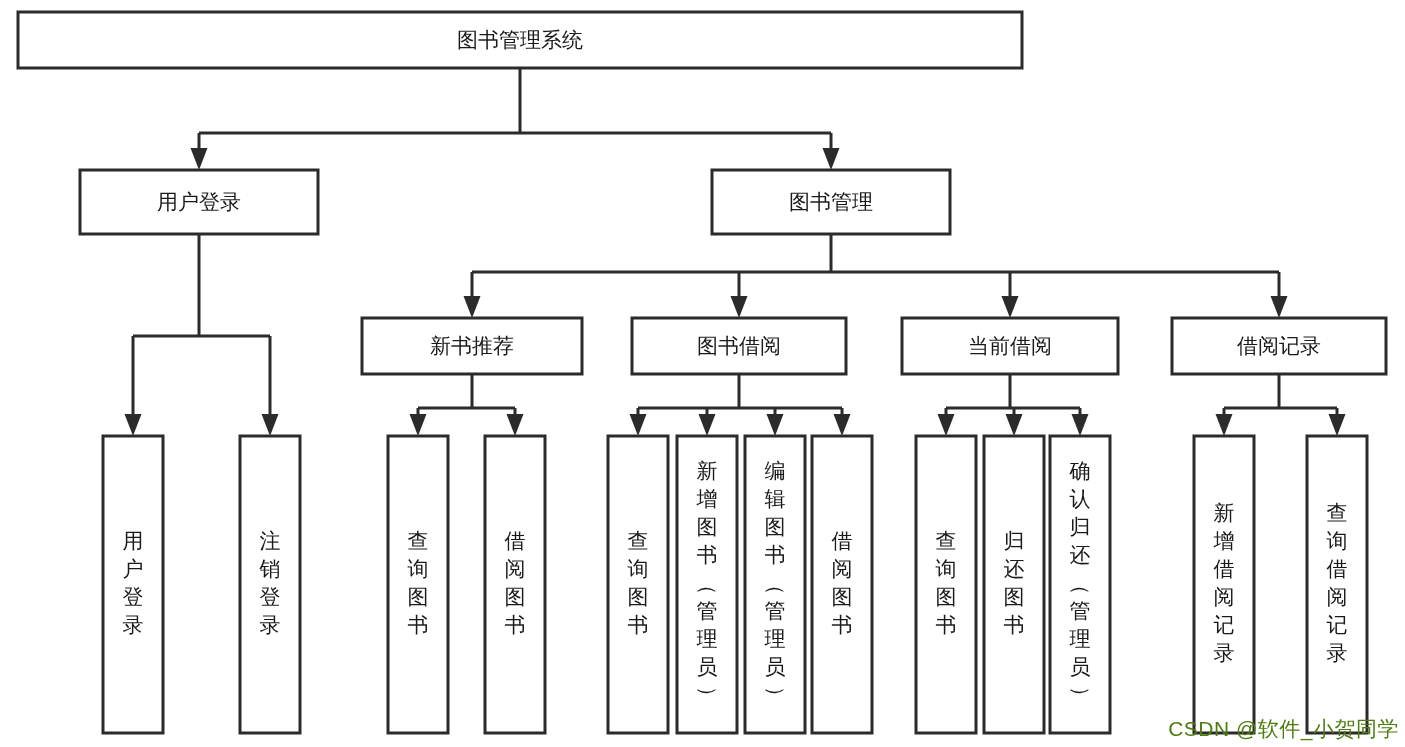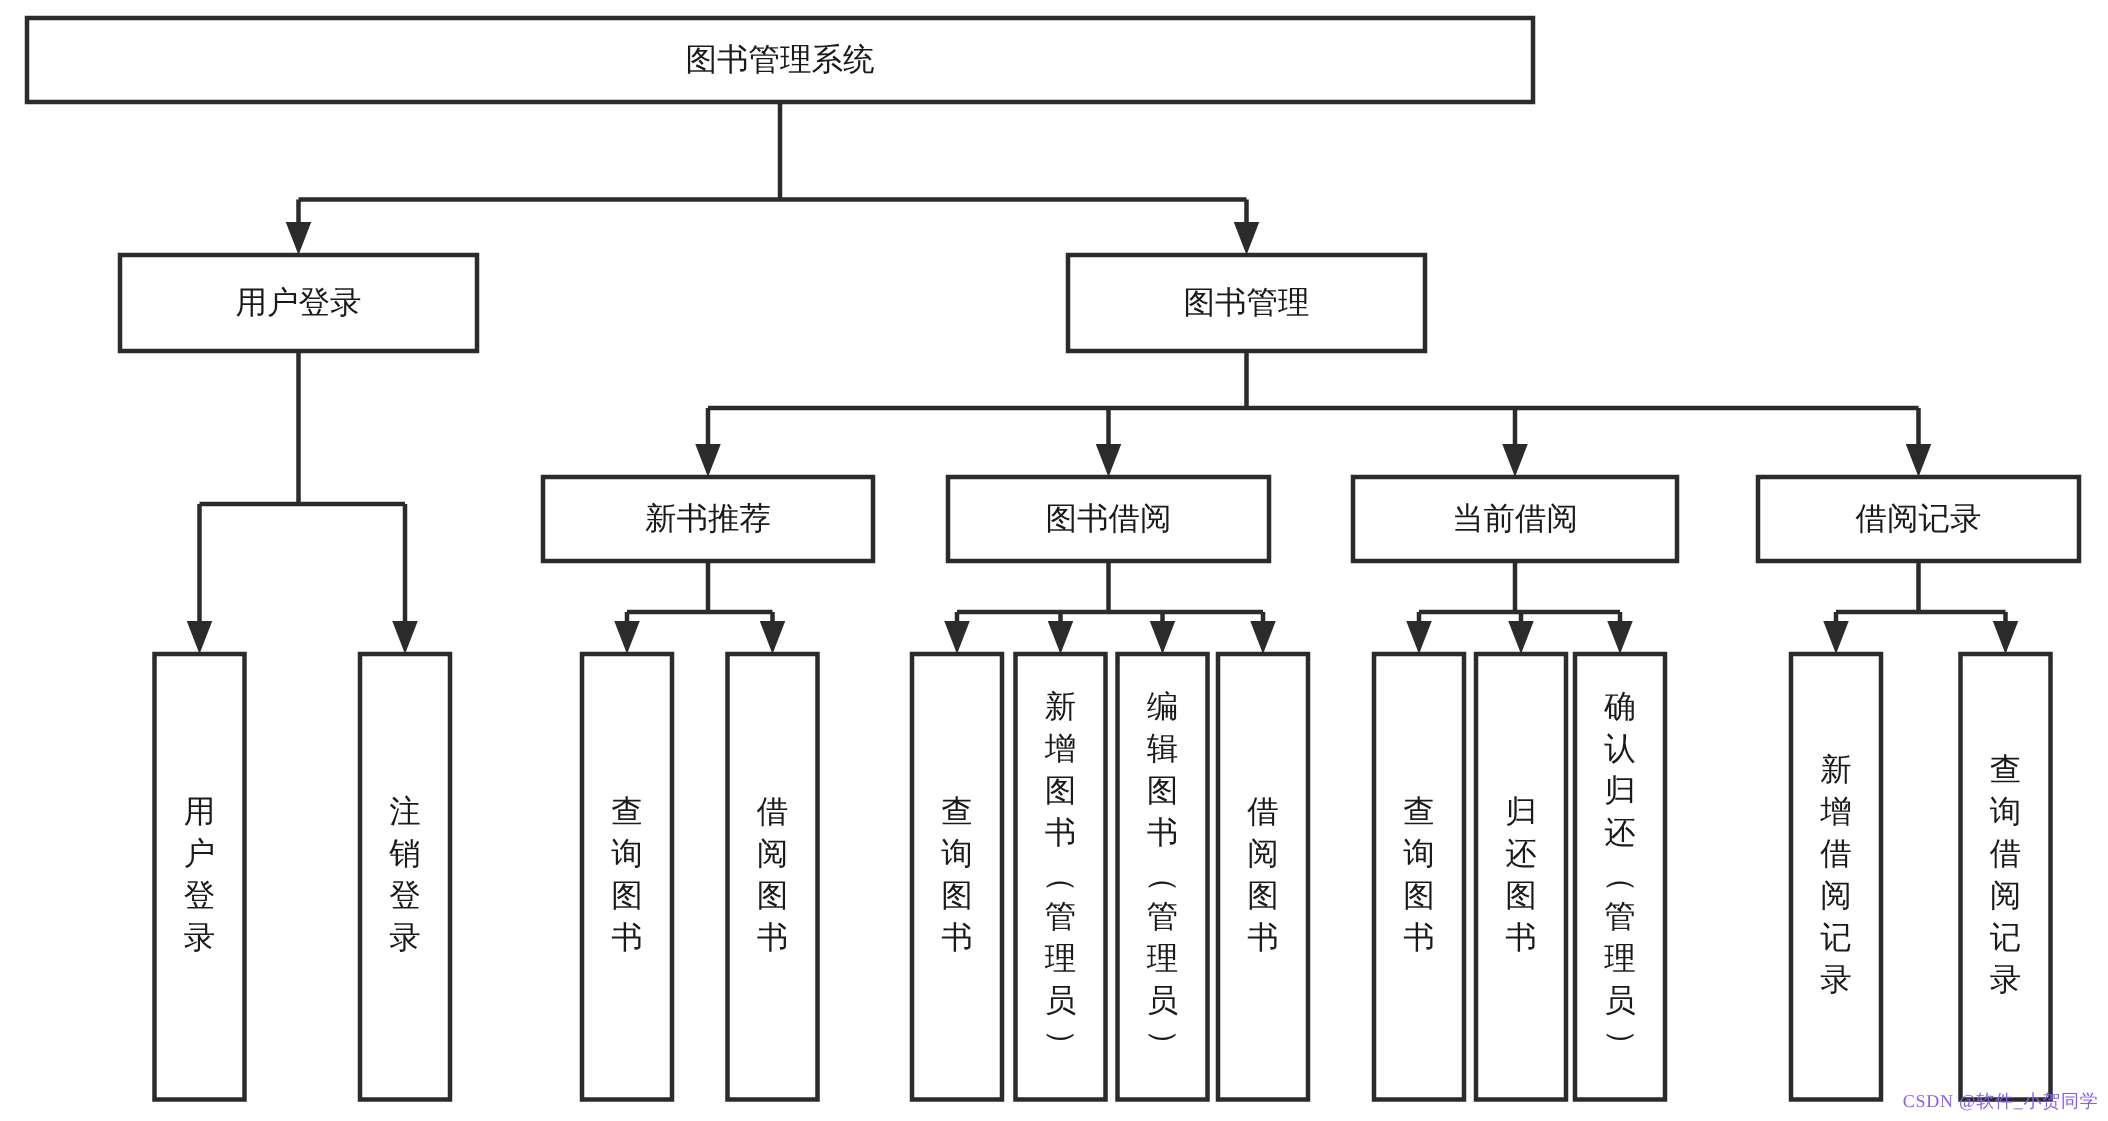--- a/index.html
+++ b/index.html
@@ -5,22 +5,22 @@
   html,body{margin:0;padding:0;background:#ffffff;}
   body{font-family:"Liberation Sans","DejaVu Sans",sans-serif;}
   #stage{position:relative;width:1405px;height:747px;background:#ffffff;overflow:hidden;}
   #diagram{position:absolute;left:0;top:0;width:1405px;height:747px;}
   .node-rect{fill:#ffffff;stroke:#2b2b2b;stroke-width:3;}
   .conn{stroke:#2b2b2b;stroke-width:3;fill:none;stroke-linecap:butt;}
   .arrow-head{fill:#2b2b2b;}
   .node-label{fill:#1a1a1a;font-family:"Liberation Sans","DejaVu Sans",sans-serif;}
   .h-label{font-size:21px;text-anchor:middle;dominant-baseline:middle;}
   .v-char{font-size:21px;text-anchor:middle;dominant-baseline:middle;}
-  .watermark{position:absolute;right:6px;bottom:4px;font-size:12px;color:#8b5cf6;
-             font-family:Liberation Serif, serif;white-space:nowrap;
+  .watermark{position:absolute;right:6px;bottom:4px;font-size:21px;color:#4d7c0f;
+             font-family:Liberation Sans, sans-serif;white-space:nowrap;
              letter-spacing:.5px;}
 </style>
 </head>
 <body>
 
 <div id="stage">
   <svg id="diagram" viewBox="0 0 1405 747" xmlns="http://www.w3.org/2000/svg">
     <g id="connectors-layer">
         <g>
           <line x1="520" y1="68" x2="520" y2="133" class="conn"></line>

